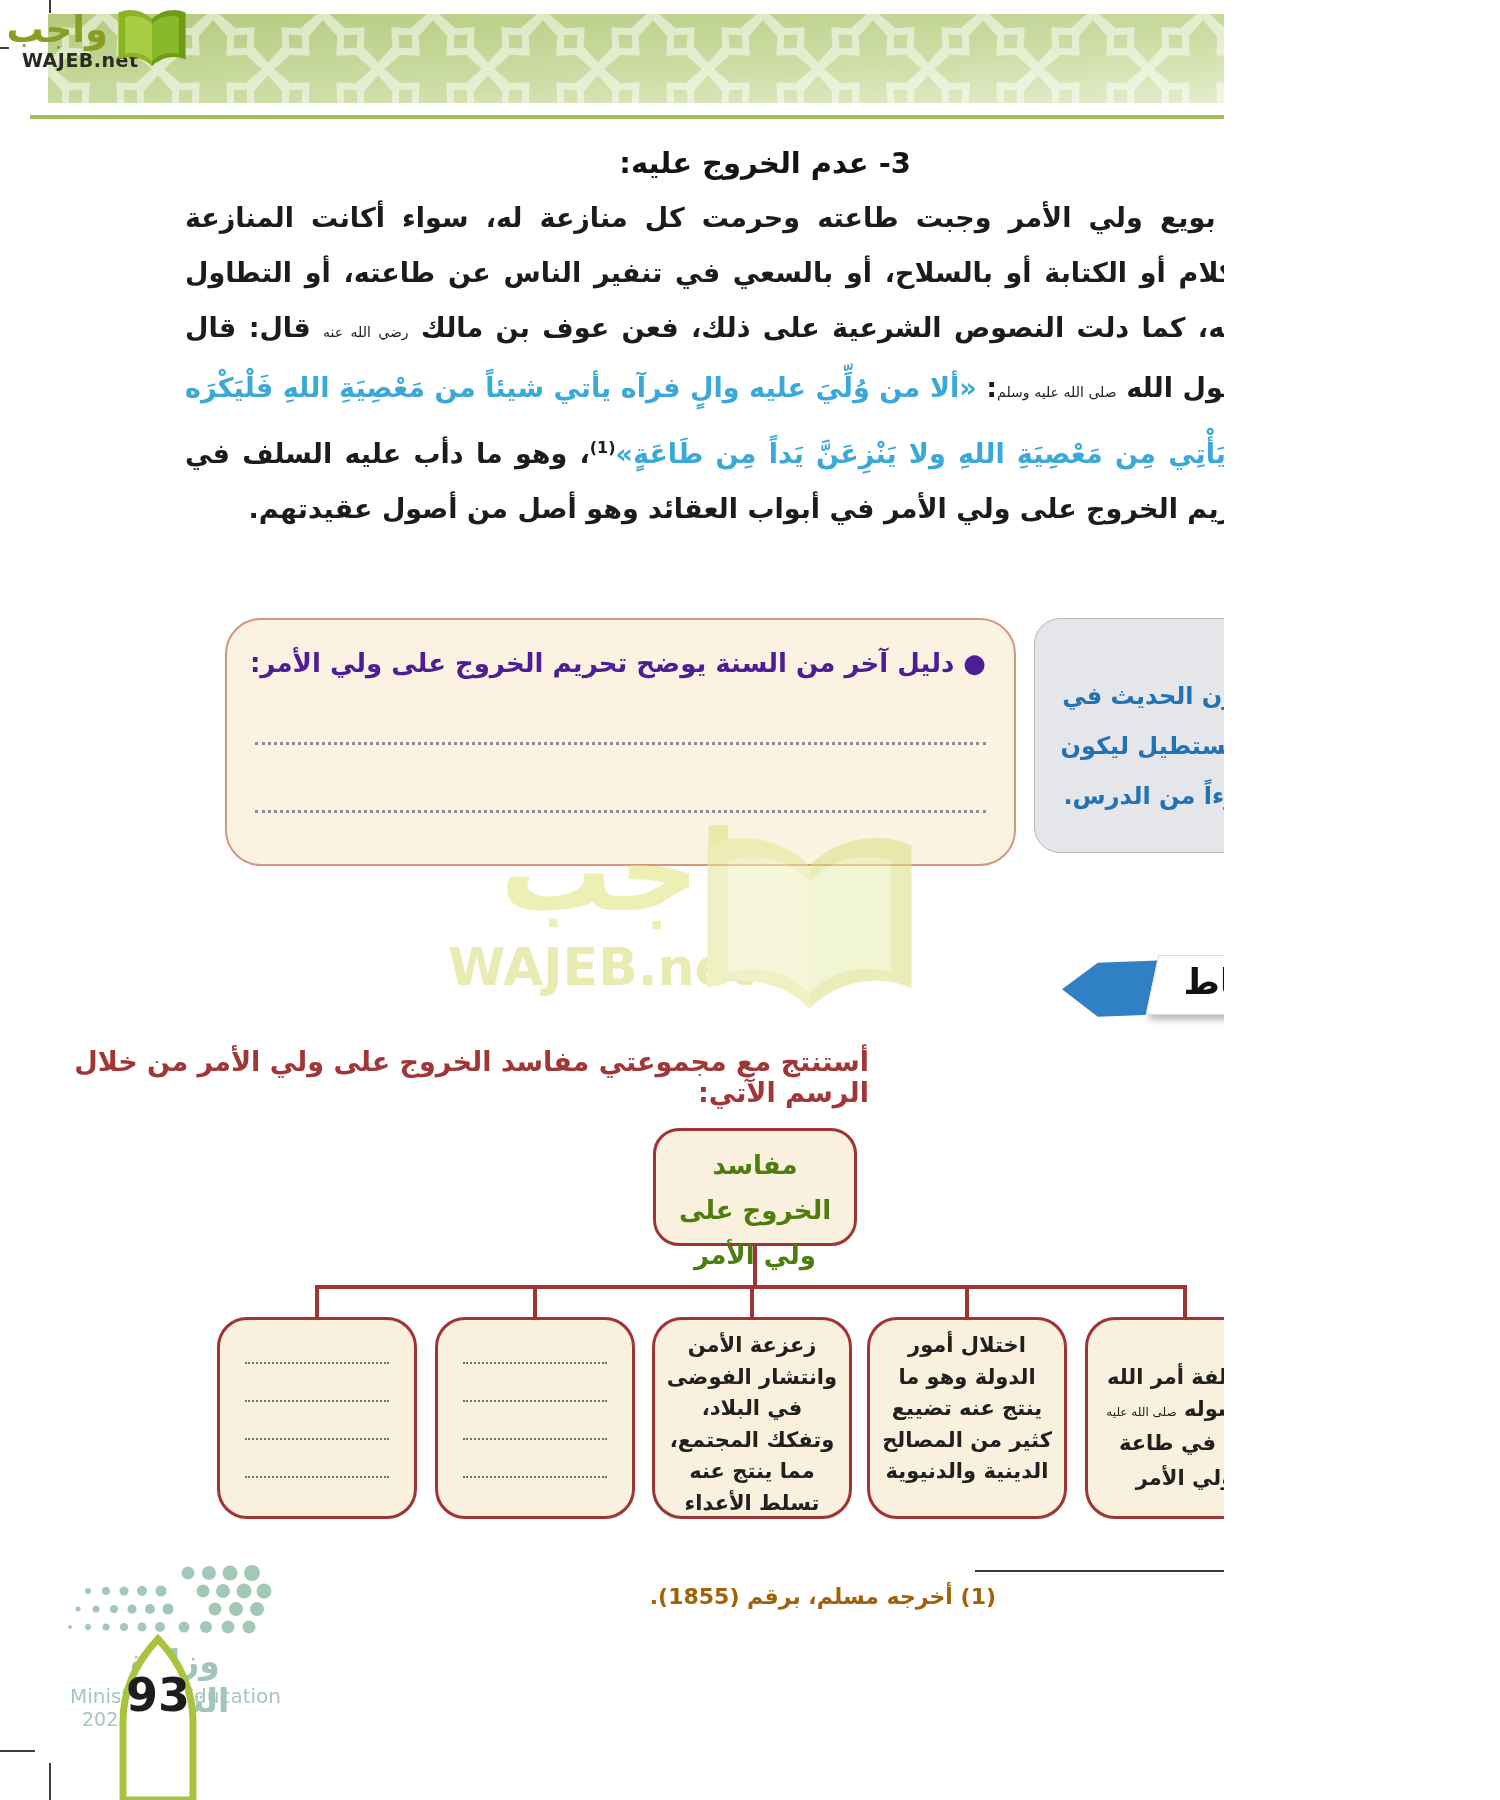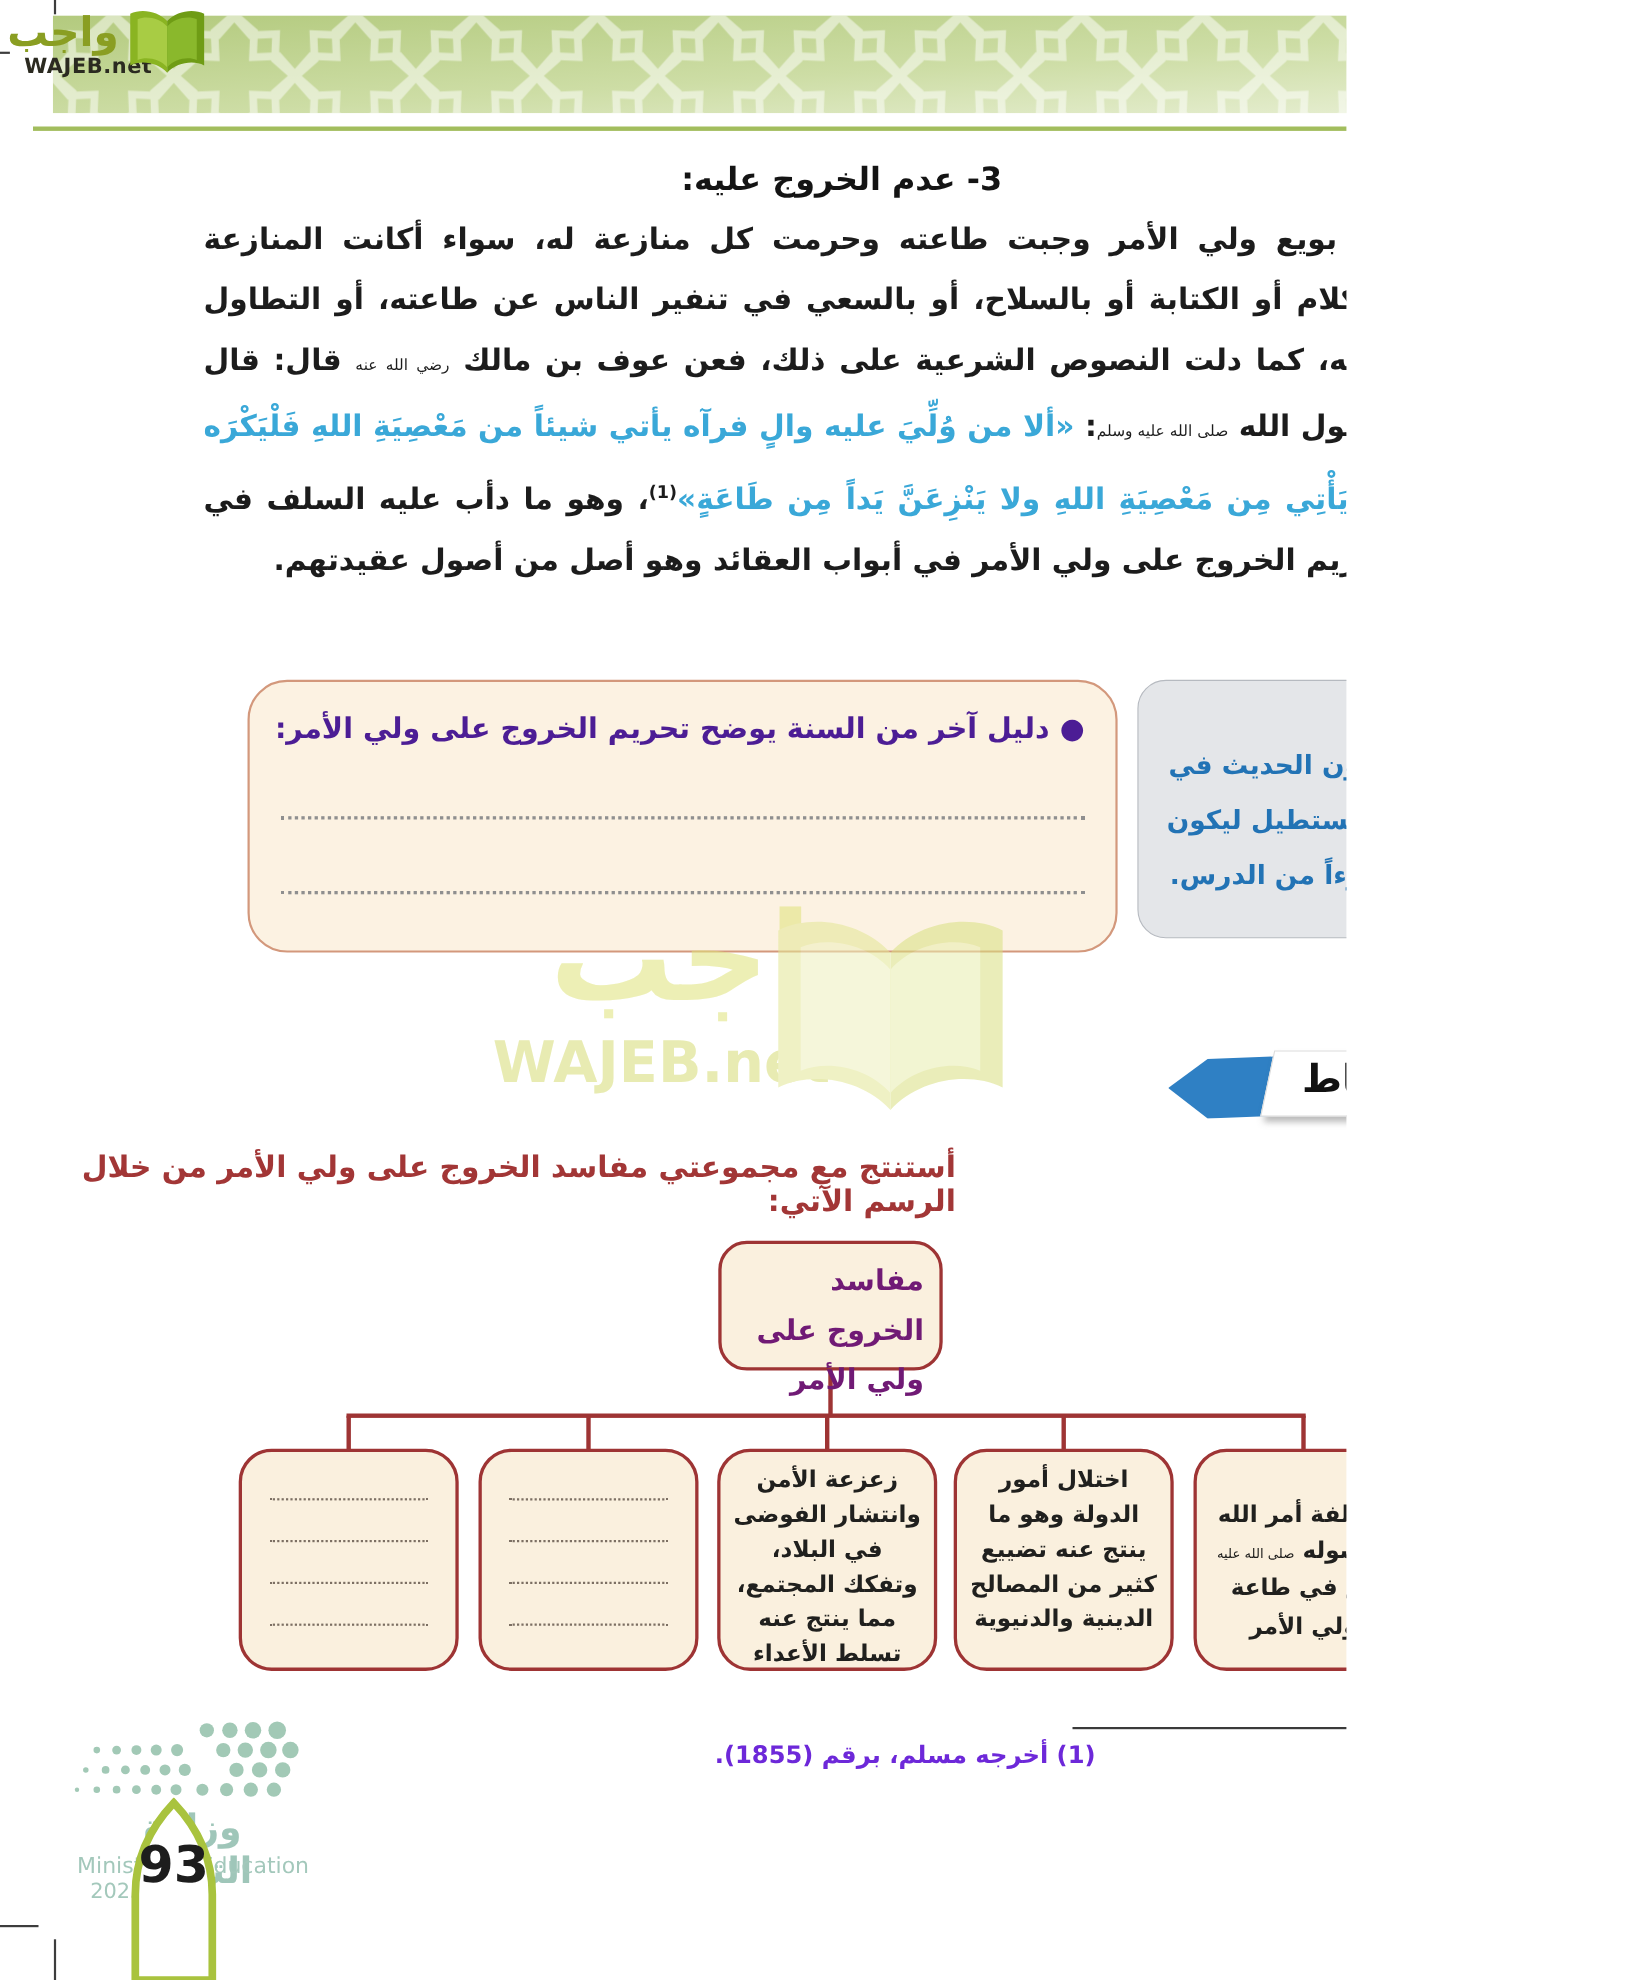--- a/index.html
+++ b/index.html
@@ -55,33 +55,33 @@
               border:1px solid #dcdcdc;transform:skewX(-12deg);
               box-shadow:4px 5px 6px rgba(120,120,120,.5);}
   .act-label{position:absolute;left:0;right:0;top:6px;text-align:center;transform:skewX(12deg);
              font-size:35px;font-weight:bold;color:#111;}
   .act-instruction{top:1046px;right:355px;font-size:27px;font-weight:bold;color:#a23636;}
 
   
   .dg-red{background:#9e3434;position:absolute;}
   .dg-box{position:absolute;background:#faf0de;border:3px solid #9e3434;border-radius:30px;box-sizing:border-box;}
   .dg-root{left:653px;top:1128px;width:204px;height:118px;border-radius:26px;
-           text-align:right;font-size:26px;font-weight:bold;color:#701a75;line-height:45px;padding:12px 14px;}
+           text-align:center;font-size:26px;font-weight:bold;color:#4d7c0f;line-height:45px;padding:12px 14px;}
   .dg-child{width:200px;height:202px;top:1317px;text-align:center;
             font-size:21px;font-weight:bold;color:#20201e;line-height:31.5px;padding:10px 10px;}
   .dg-c1{left:1085px;padding-top:42px;}
   .dg-c2{left:867px;}
   .dg-c3{left:652px;}
   .dg-c4{left:435px;}
   .dg-c5{left:217px;}
   .bdot{position:absolute;left:25px;right:25px;border-bottom:2.5px dotted #7c6f63;height:0;}
 
   
   .fn-line{left:975px;top:1570px;width:300px;height:2px;background:#3a3a3a;}
-  .footnote{top:1584px;right:228px;font-size:22px;color:#6d28d9;font-weight:bold;}
+  .footnote{top:1584px;right:228px;font-size:22px;color:#a16207;font-weight:bold;}
 
   
   .moe-ar{left:80px;top:1642px;width:190px;text-align:center;font-size:33px;font-weight:bold;color:#9fc6b9;}
   .moe-en{left:68px;top:1684px;width:215px;text-align:center;font-size:20px;color:#a3c8bb;}
   .moe-year{left:82px;top:1708px;width:130px;font-size:19px;color:#a3c8bb;}
   .arch{left:108px;top:1634px;}
   .page-num{left:108px;top:1668px;width:100px;text-align:center;font-size:46px;font-weight:bold;color:#1d1d1d;}
 </style>
 </head>
 <body>

